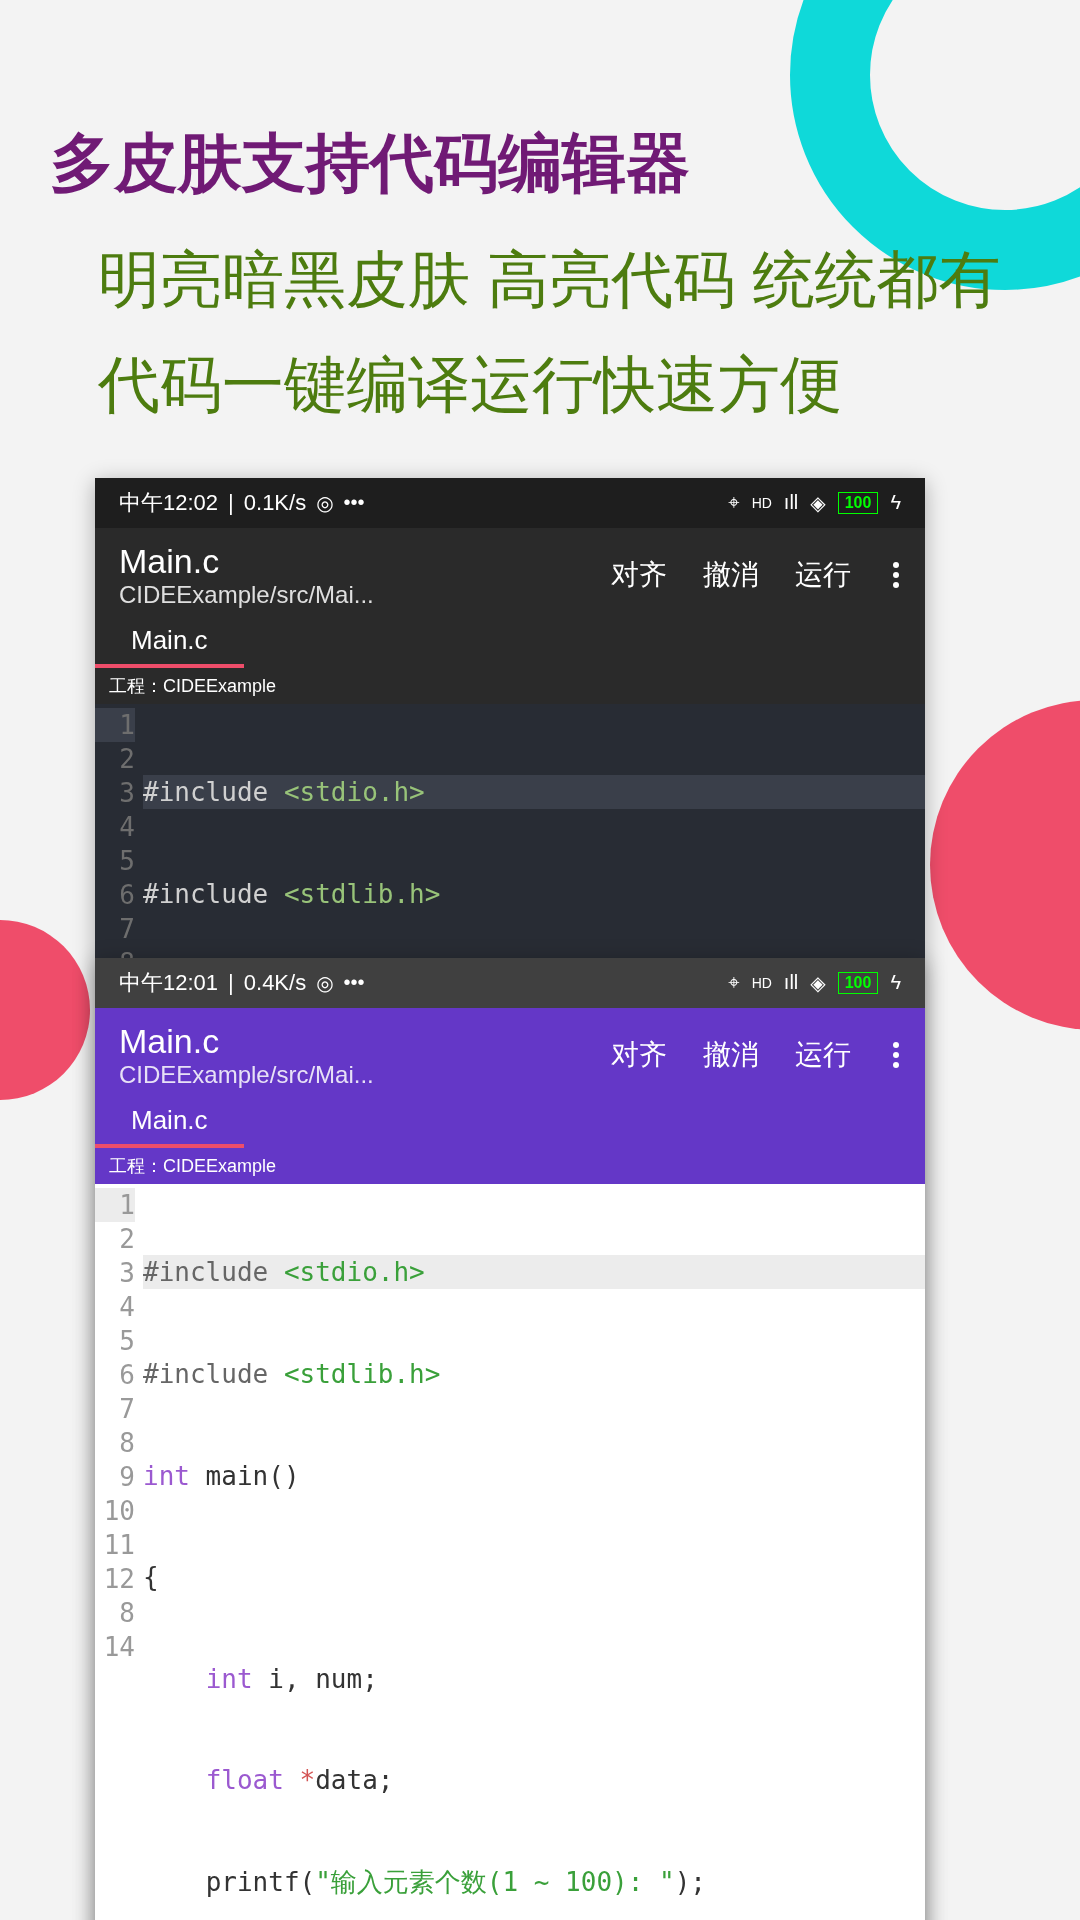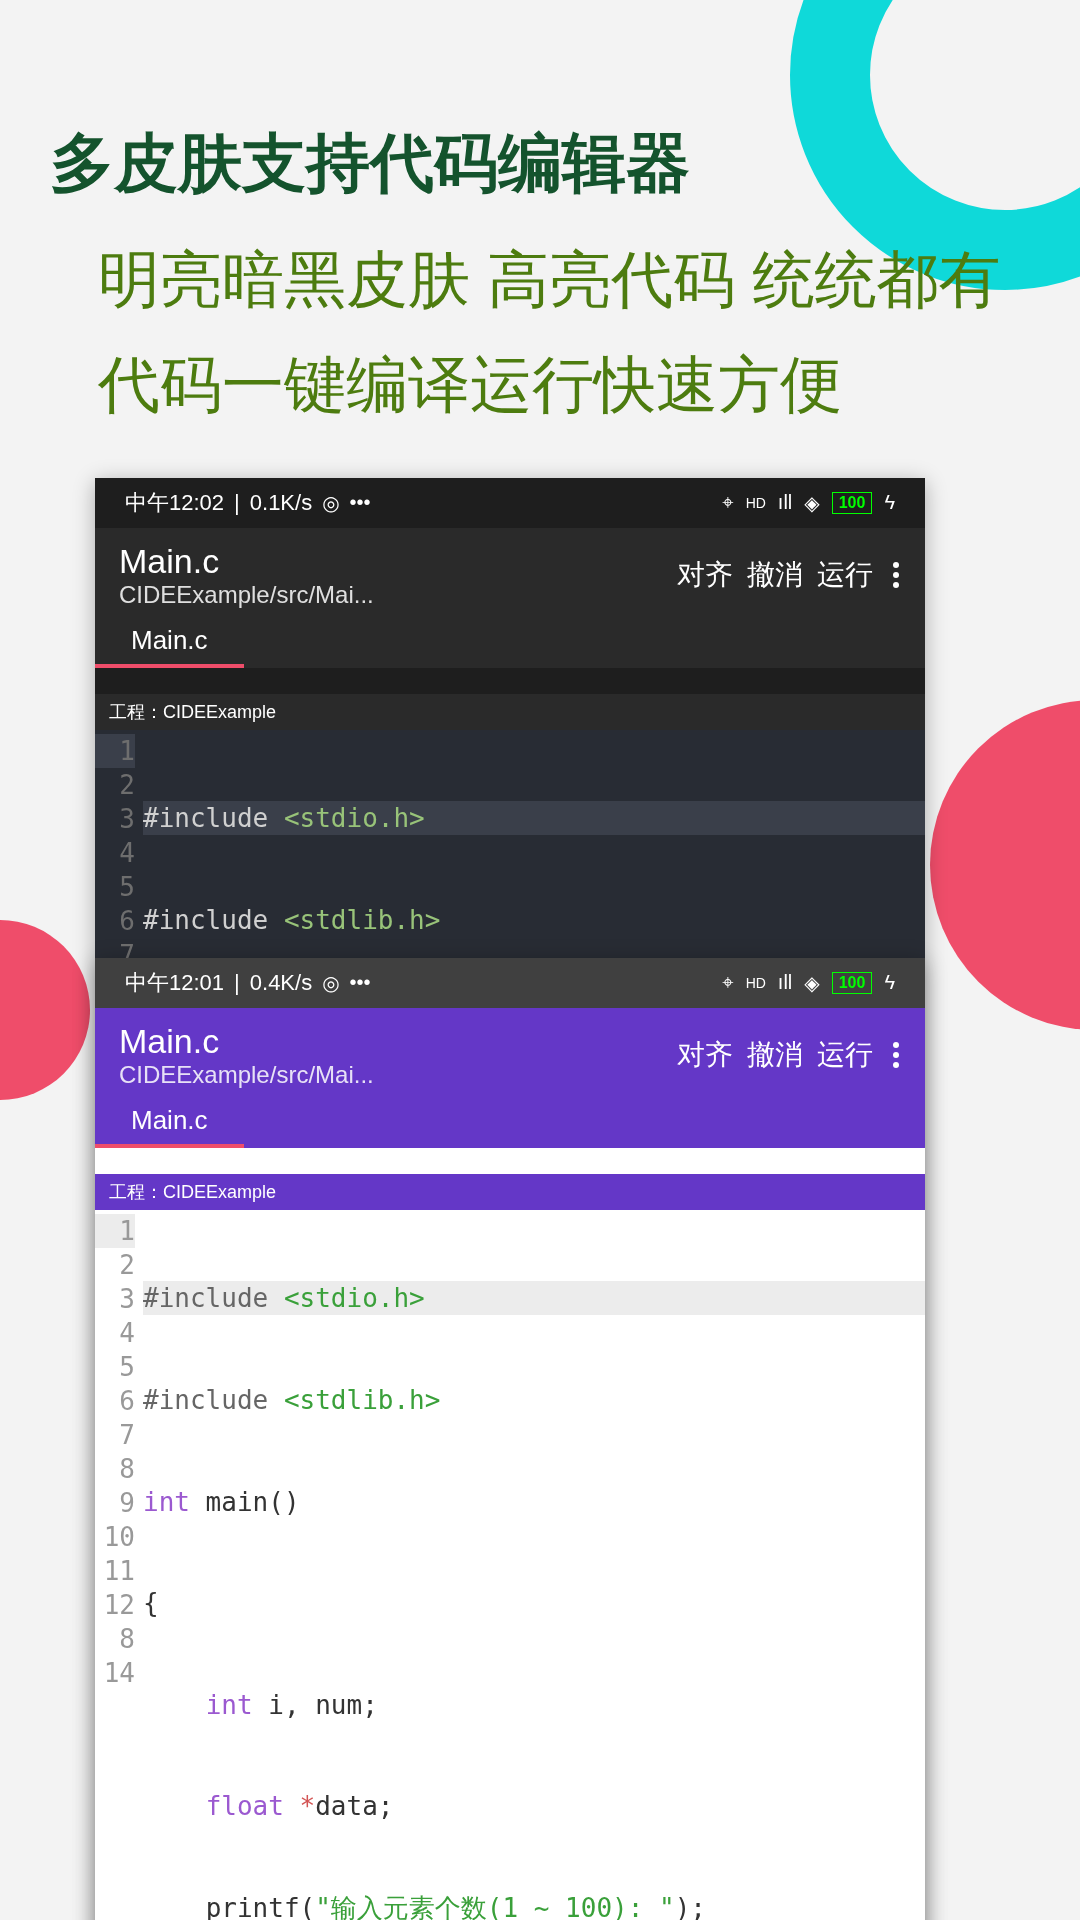--- a/index.html
+++ b/index.html
@@ -39,21 +39,21 @@
   border-radius: 50%;
 }
 .heading-block {
   position: relative;
   padding: 120px 50px 40px 50px;
   z-index: 2;
 }
 .title {
   font-size: 64px;
   font-weight: 700;
-  color: #14532d;
+  color: #701a75;
   margin-bottom: 20px;
 }
 .subtitle {
   font-size: 62px;
   color: #4d7c0f;
   line-height: 1.7;
   margin-left: 48px;
 }
 .phones {
   position: relative;
@@ -66,21 +66,21 @@
   box-shadow: 0 4px 20px rgba(0,0,0,0.3);
 }
 .phone-dark { top: 0; background: #1e1e1e; }
 .phone-light { top: 480px; background: #fff; }
 .phones-container { position: relative; height: 1440px; }
 .status-bar {
   height: 50px;
   display: flex;
   justify-content: space-between;
   align-items: center;
-  padding: 0 30px;
+  padding: 0 24px;
   font-size: 22px;
 }
 .status-bar.dark { color: #fff; background: #1e1e1e; }
 .status-bar.purple { color: #fff; background: #404040; }
 .status-left { display: flex; align-items: center; gap: 10px; }
 .status-right { display: flex; align-items: center; gap: 12px; }
 .status-icon { font-size: 20px; }
 .battery {
   border: 1.5px solid #0f0;
   border-radius: 0;
@@ -93,41 +93,40 @@
   display: flex;
   align-items: center;
   justify-content: space-between;
   padding: 14px 20px 10px 24px;
 }
 .app-bar.dark { background: #2a2a2a; color: #fff; }
 .app-bar.purple { background: #6437c7; color: #fff; }
 .app-bar-left { flex: 0 0 auto; max-width: 340px; }
 .app-title { font-size: 34px; font-weight: 500; }
 .app-path { font-size: 24px; opacity: 0.85; white-space: nowrap; overflow: hidden; text-overflow: ellipsis; }
-.app-bar-actions { display: flex; align-items: center; gap: 14px; font-size: 28px; }
+.app-bar-actions { display: flex; align-items: center; gap: 36px; font-size: 28px; }
 .more-dots { display: flex; flex-direction: column; gap: 4px; padding: 0 6px; }
 .more-dots span { width: 6px; height: 6px; background: #fff; border-radius: 50%; }
 .tab-row {
   display: flex;
   align-items: flex-end;
   padding: 0 0 0 0;
 }
 .tab-row.dark { background: #2a2a2a; }
 .tab-row.purple { background: #6437c7; }
 .tab {
   padding: 6px 36px 8px 36px;
   font-size: 26px;
   color: #fff;
   border-bottom: 4px solid #ef4d6a;
 }
 .project-label {
   font-size: 18px;
   padding: 6px 14px;
   color: #fff;
-  margin-top: 26px;
 }
 .project-label.dark { background: #2a2a2a; }
 .project-label.purple { background: #6437c7; }
 .editor {
   font-family: "Consolas", "Monaco", monospace;
   font-size: 26px;
   line-height: 1.3;
   display: flex;
 }
 .editor.dark { background: #282c34; color: #d0d0d0; }

